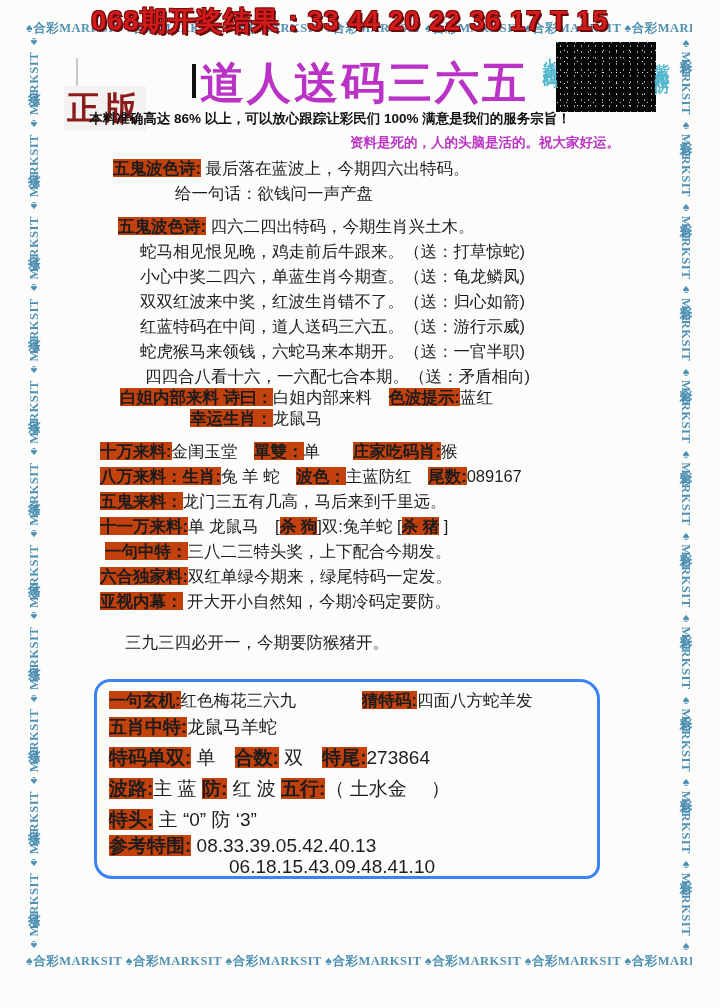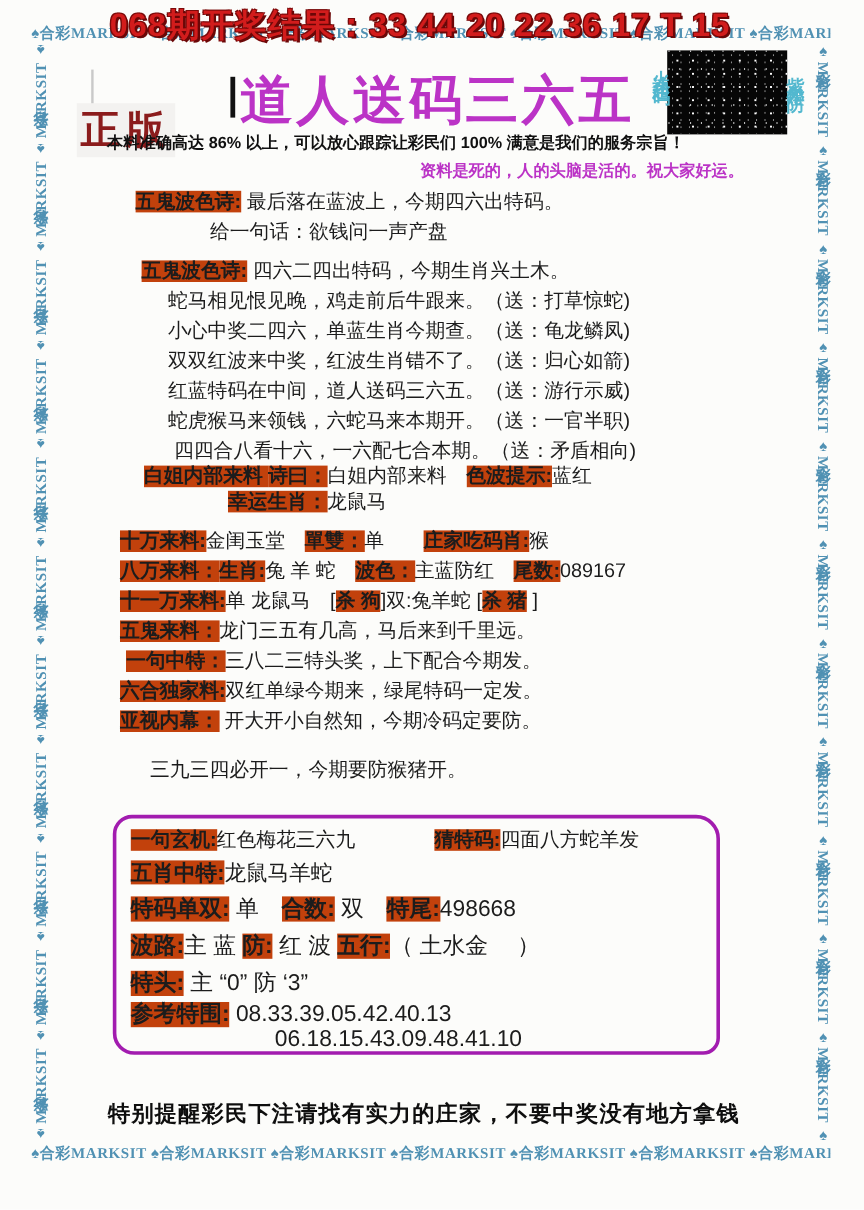--- a/index.html
+++ b/index.html
@@ -63,21 +63,21 @@
   #content-lines{position:absolute;left:95px;top:156px;width:530px;}
   .tline{line-height:25px;font-size:16.5px;white-space:nowrap;}
   .lb{font-weight:bold;background:#c2410c;}
   .i5{margin-left:5px}.i10{margin-left:10px}.i18{margin-left:18px}.i23{margin-left:23px}
   .i25{margin-left:25px}.i30{margin-left:30px}.i45{margin-left:45px}.i50{margin-left:50px}
   .i80{margin-left:80px}.i95{margin-left:95px}
   .g8{margin-top:8px}.g16{margin-top:16px}.gt4{margin-top:-4px}
   
   .tipbox{
     position:absolute;left:94px;top:679px;width:500px;height:194px;
-    border:3px solid #a21caf;border-radius:16px 20px 14px 18px;
+    border:3px solid #3b82f6;border-radius:16px 20px 14px 18px;
   }
   #box-lines{padding:6px 0 0 12px;}
   .bx-sm{font-size:16.5px;line-height:24px;white-space:nowrap;}
   .bx-lg{font-size:18px;line-height:30px;white-space:nowrap;}
   .bx-md{font-size:19px;line-height:31px;white-space:nowrap;}
   .bx-num{font-size:19px;line-height:21px;white-space:nowrap;}
   .i120{margin-left:120px}
   
   .reminder{position:absolute;left:90px;top:915px;font-size:18.5px;font-weight:bold;color:#0e0e0e;letter-spacing:1px;white-space:nowrap;}
 </style>
@@ -111,35 +111,34 @@
       <div class="tline i45"><span class="lt">蛇马相见恨见晚，鸡走前后牛跟来。（送：打草惊蛇)</span></div>
       <div class="tline i45"><span class="lt">小心中奖二四六，单蓝生肖今期查。（送：龟龙鳞凤)</span></div>
       <div class="tline i45"><span class="lt">双双红波来中奖，红波生肖错不了。（送：归心如箭)</span></div>
       <div class="tline i45"><span class="lt">红蓝特码在中间，道人送码三六五。（送：游行示威)</span></div>
       <div class="tline i45"><span class="lt">蛇虎猴马来领钱，六蛇马来本期开。（送：一官半职)</span></div>
       <div class="tline i50"><span class="lt">四四合八看十六，一六配七合本期。（送：矛盾相向)</span></div>
       <div class="tline i25 gt4"><span class="lb">白姐内部来料 </span><span class="lb">诗曰：</span><span class="lt">白姐内部来料　</span><span class="lb">色波提示:</span><span class="lt">蓝红</span></div>
       <div class="tline i95 gt4"><span class="lb">幸运生肖：</span><span class="lt">龙鼠马</span></div>
       <div class="tline i5 g8"><span class="lb">十万来料:</span><span class="lt">金闺玉堂　</span><span class="lb">單雙：</span><span class="lt">单　　</span><span class="lb">庄家吃码肖:</span><span class="lt">猴</span></div>
       <div class="tline i5"><span class="lb">八万来料：</span><span class="lb">生肖:</span><span class="lt">兔 羊 蛇　</span><span class="lb">波色：</span><span class="lt">主蓝防红　</span><span class="lb">尾数:</span><span class="lt">089167</span></div>
+      <div class="tline i5"><span class="lb">五鬼来料：</span><span class="lt">龙门三五有几高，马后来到千里远。</span></div>
       <div class="tline i5"><span class="lb">十一万来料:</span><span class="lt">单  龙鼠马　[</span><span class="lb">杀 狗</span><span class="lt">]双:兔羊蛇 [</span><span class="lb">杀 猪</span><span class="lt"> ]</span></div>
-      <div class="tline i5"><span class="lb">五鬼来料：</span><span class="lt">龙门三五有几高，马后来到千里远。</span></div>
       <div class="tline i10"><span class="lb">一句中特：</span><span class="lt">三八二三特头奖，上下配合今期发。</span></div>
       <div class="tline i5"><span class="lb">六合独家料:</span><span class="lt">双红单绿今期来，绿尾特码一定发。</span></div>
       <div class="tline i5"><span class="lb">亚视内幕：</span><span class="lt">  开大开小自然知，今期冷码定要防。</span></div>
       <div class="tline i30 g16"><span class="lt">三九三四必开一，今期要防猴猪开。</span></div>
     </div>
 
   <div class="tipbox">
     <div id="box-lines">
         <div class=" bx-sm"><span class="lb">一句玄机:</span><span class="lt">红色梅花三六九</span><span class="lt">　　　　</span><span class="lb">猜特码:</span><span class="lt">四面八方蛇羊发</span></div>
         <div class=" bx-lg"><span class="lb">五肖中特:</span><span class="lt">龙鼠马羊蛇</span></div>
-        <div class=" bx-md"><span class="lb">特码单双:</span><span class="lt"> 单　</span><span class="lb">合数:</span><span class="lt"> 双　</span><span class="lb">特尾:</span><span class="lt">498668</span></div>
+        <div class=" bx-md"><span class="lb">特码单双:</span><span class="lt"> 单　</span><span class="lb">合数:</span><span class="lt"> 双　</span><span class="lb">特尾:</span><span class="lt">273864</span></div>
         <div class=" bx-md"><span class="lb">波路:</span><span class="lt">主 蓝 </span><span class="lb">防:</span><span class="lt"> 红  波 </span><span class="lb">五行:</span><span class="lt">（  土水金　 ）</span></div>
         <div class=" bx-md"><span class="lb">特头:</span><span class="lt"> 主 “0” 防 ‘3”</span></div>
         <div class=" bx-num"><span class="lb">参考特围:</span><span class="lt"> 08.33.39.05.42.40.13</span></div>
         <div class=" bx-num i120"><span class="lt">06.18.15.43.09.48.41.10</span></div>
       </div>
   </div>
 
-  <div class="reminder">特别提醒彩民下注请找有实力的庄家，不要中奖没有地方拿钱</div>
 
 </div>
 
 </body></html>

